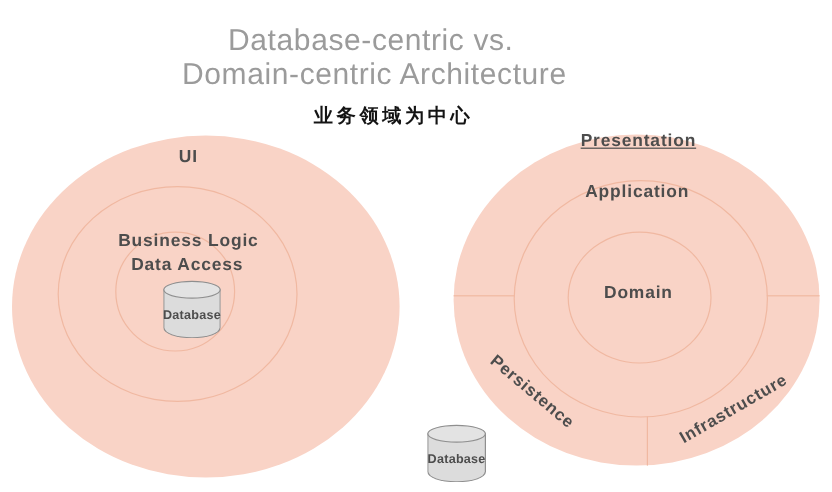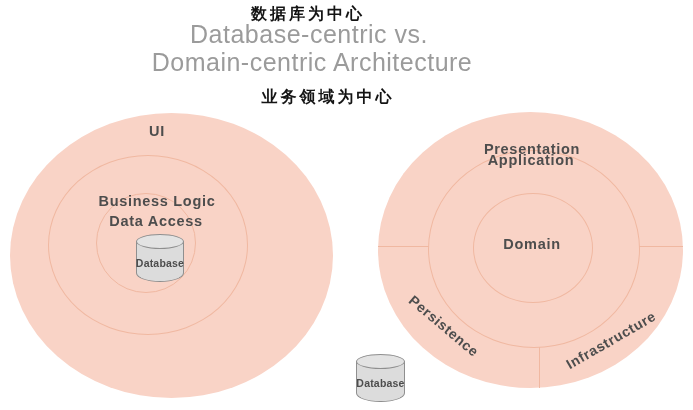--- a/index.html
+++ b/index.html
@@ -71,21 +71,20 @@
     transform:translate(-50%,-50%);
     font-size:10.5px;font-weight:700;color:var(--label-dark);
     letter-spacing:0.2px;white-space:nowrap;
   }
 </style>
 </head>
 <body>
 
 <div class="stage">
 
-  <div class="zh-caption" style="left:308px;top:4px;">数据库为中心</div>
   <div class="main-title-line" style="left:312px;top:48px;">Domain-centric Architecture</div>
   <div class="main-title-line" style="left:309px;top:20px;">Database-centric vs.</div>
   <div class="zh-caption" style="left:328px;top:87px;">业务领域为中心</div>
 
   <div>
     <div class="circle filled" style="left:10px;top:113px;width:323px;height:285px;"></div>
     <div class="circle ring" style="left:48px;top:155px;width:200px;height:180px;"></div>
     <div class="circle ring" style="left:96px;top:193px;width:100px;height:100px;"></div>
 
     <div class="layer-label" style="left:157px;top:131px;">UI</div>
@@ -101,21 +100,21 @@
 
   <div>
     <div class="circle filled" style="left:378px;top:112px;width:305px;height:276px;"></div>
     <div class="circle ring" style="left:428px;top:150px;width:212px;height:198px;"></div>
     <div class="circle ring" style="left:473px;top:193px;width:120px;height:110px;"></div>
 
     <div class="divider" style="left:378px;top:246px;width:51px;height:1.3px;"></div>
     <div class="divider" style="left:639px;top:246px;width:44px;height:1.3px;"></div>
     <div class="divider" style="left:539px;top:347px;width:1.3px;height:41px;"></div>
 
-    <div class="layer-label" style="left:532px;top:149px;">Presentation</div>
+    <div class="layer-label" style="left:532px;top:118px;text-decoration:underline;">Presentation</div>
     <div class="layer-label" style="left:531px;top:160px;">Application</div>
     <div class="layer-label" style="left:532px;top:244px;">Domain</div>
 
     <div class="sector-label rot-cw" style="left:444px;top:326px;">Persistence</div>
     <div class="sector-label rot-ccw" style="left:611px;top:340px;">Infrastructure</div>
 
     <div class="db" style="left:356px;top:354px;width:49px;height:48px;">
       <div class="db-body"></div>
       <div class="db-top"></div>
       <span class="db-label">Database</span>

